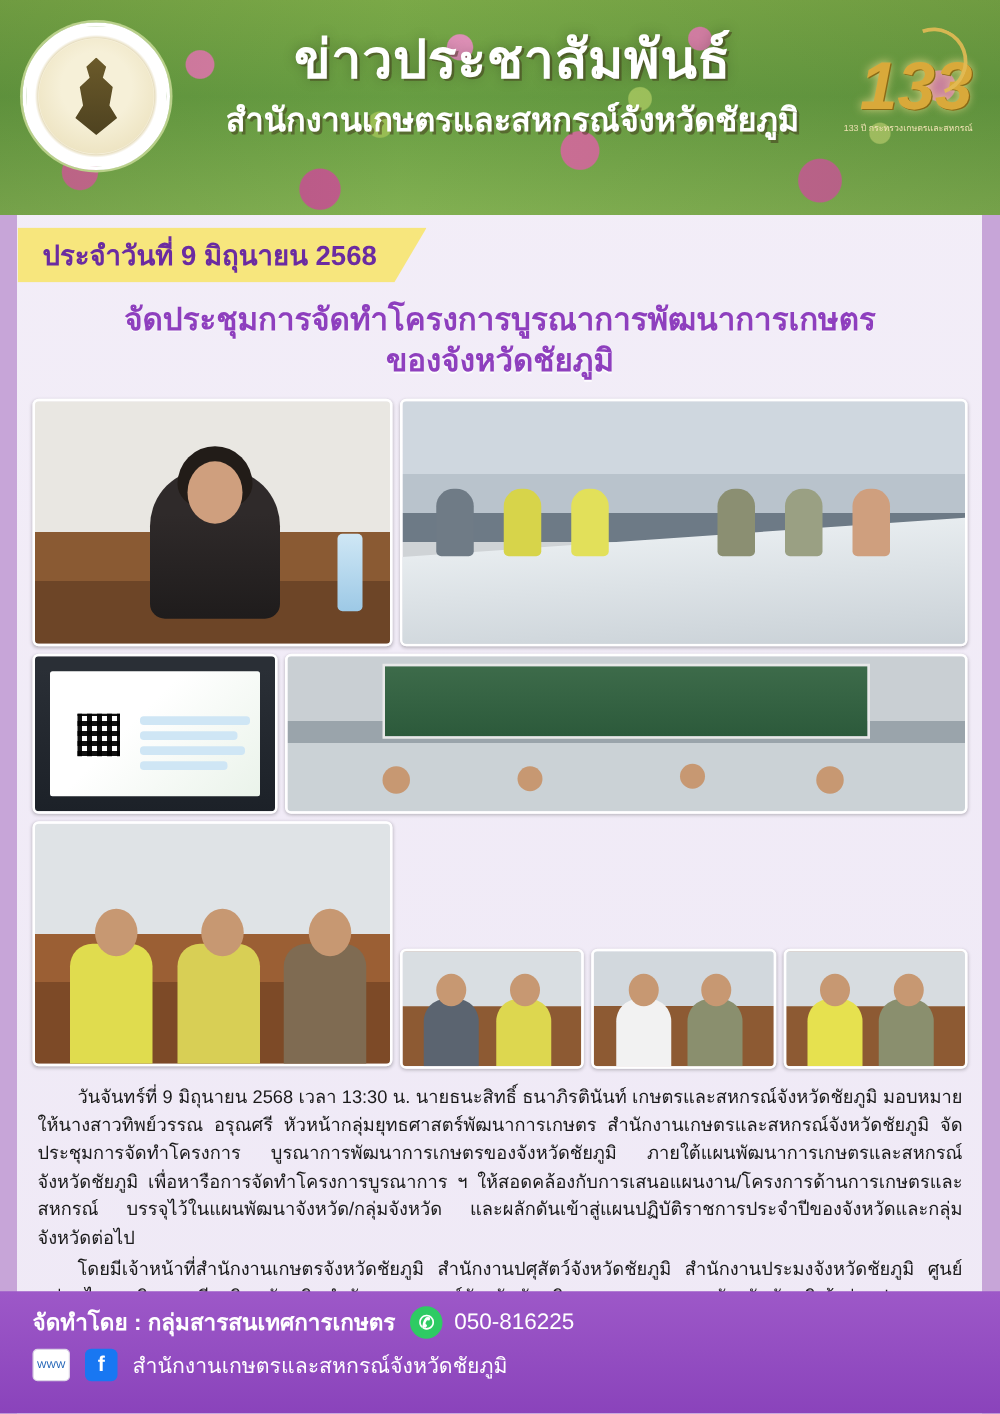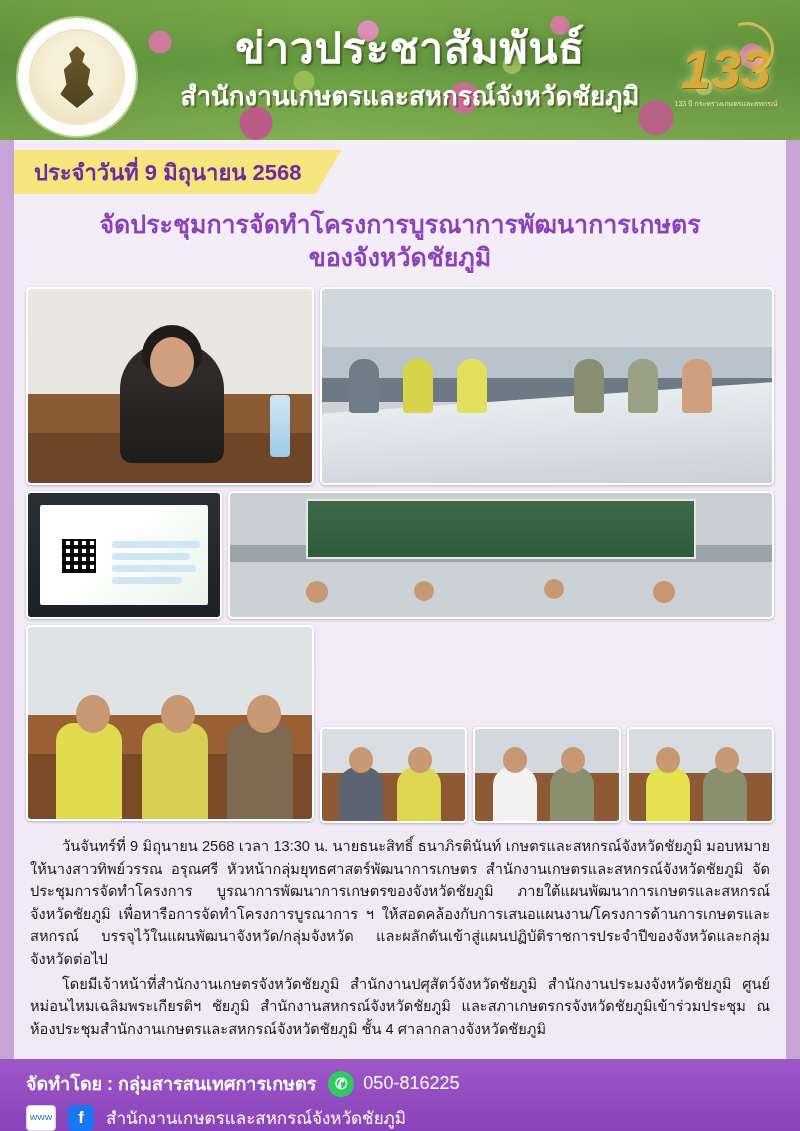--- a/index.html
+++ b/index.html
@@ -25,21 +25,21 @@
     position:absolute; left:0; top:0; width:100%; height:100%;
     background:
       linear-gradient(90deg,#c7a5d8 0 14px, transparent 14px),
       linear-gradient(270deg,#c7a5d8 0 14px, transparent 14px);
     pointer-events:none;
   }
 
   
   .header {
     position:relative;
-    height:140px;
+    height:172px;
     overflow:hidden;
     background:
       radial-gradient(circle at 8% 80%, #d76a9a 0 14px, transparent 15px),
       radial-gradient(circle at 20% 30%, #e37fae 0 11px, transparent 12px),
       radial-gradient(circle at 32% 88%, #c85d92 0 16px, transparent 17px),
       radial-gradient(circle at 46% 22%, #e994c0 0 10px, transparent 11px),
       radial-gradient(circle at 58% 70%, #d8719f 0 15px, transparent 16px),
       radial-gradient(circle at 70% 18%, #e583b2 0 9px, transparent 10px),
       radial-gradient(circle at 82% 84%, #cf6699 0 17px, transparent 18px),
       radial-gradient(circle at 94% 40%, #e88cb8 0 12px, transparent 13px),
@@ -84,21 +84,21 @@
     text-shadow:2px 2px 0 rgba(60,40,20,.45), 0 0 10px rgba(0,0,0,.25);
     letter-spacing:.5px;
   }
   .title-sub{
     font-size:26px; font-weight:bold; margin-top:4px;
     text-shadow:2px 2px 0 rgba(60,40,20,.45);
   }
   .logo133{
     position:absolute; right:22px; top:20px;
     width:104px; height:110px;
-    display:flex; flex-direction:column; align-items:center; justify-content:center;
+    display:flex; flex-direction:column; align-items:flex-end; justify-content:center;
   }
   .logo133 .num{
     font-size:54px; font-weight:bold; font-style:italic;
     color:#d9a93a;
     text-shadow:1px 1px 0 #8a6a16, 0 0 8px rgba(255,230,150,.8);
     line-height:1;
   }
   .logo133 .cap{
     font-size:7px; color:#f2e3b5; margin-top:4px; text-align:center; line-height:1.25;
   }
@@ -241,21 +241,21 @@
     font-size:14.6px;
     line-height:1.55;
     color:#1a1a1a;
     text-align:justify;
   }
   .body-text p{ margin:0 0 2px 0; text-indent:32px; }
 
   
   .footer{
     position:absolute; left:0; right:0; bottom:0;
-    height:72px;
+    height:98px;
     background:linear-gradient(180deg,#9d58c8 0%, #8a43bb 100%);
     color:#ffffff;
     padding:10px 26px 12px 26px;
   }
   .frow{ display:flex; align-items:center; gap:12px; }
   .frow .left{ font-size:18px; font-weight:bold; }
   .frow .spacer{ flex:1 1 auto; }
   .fphone{ display:flex; align-items:center; gap:9px; font-size:18px; }
   .ficon{
     width:26px;height:26px;border-radius:50%;

